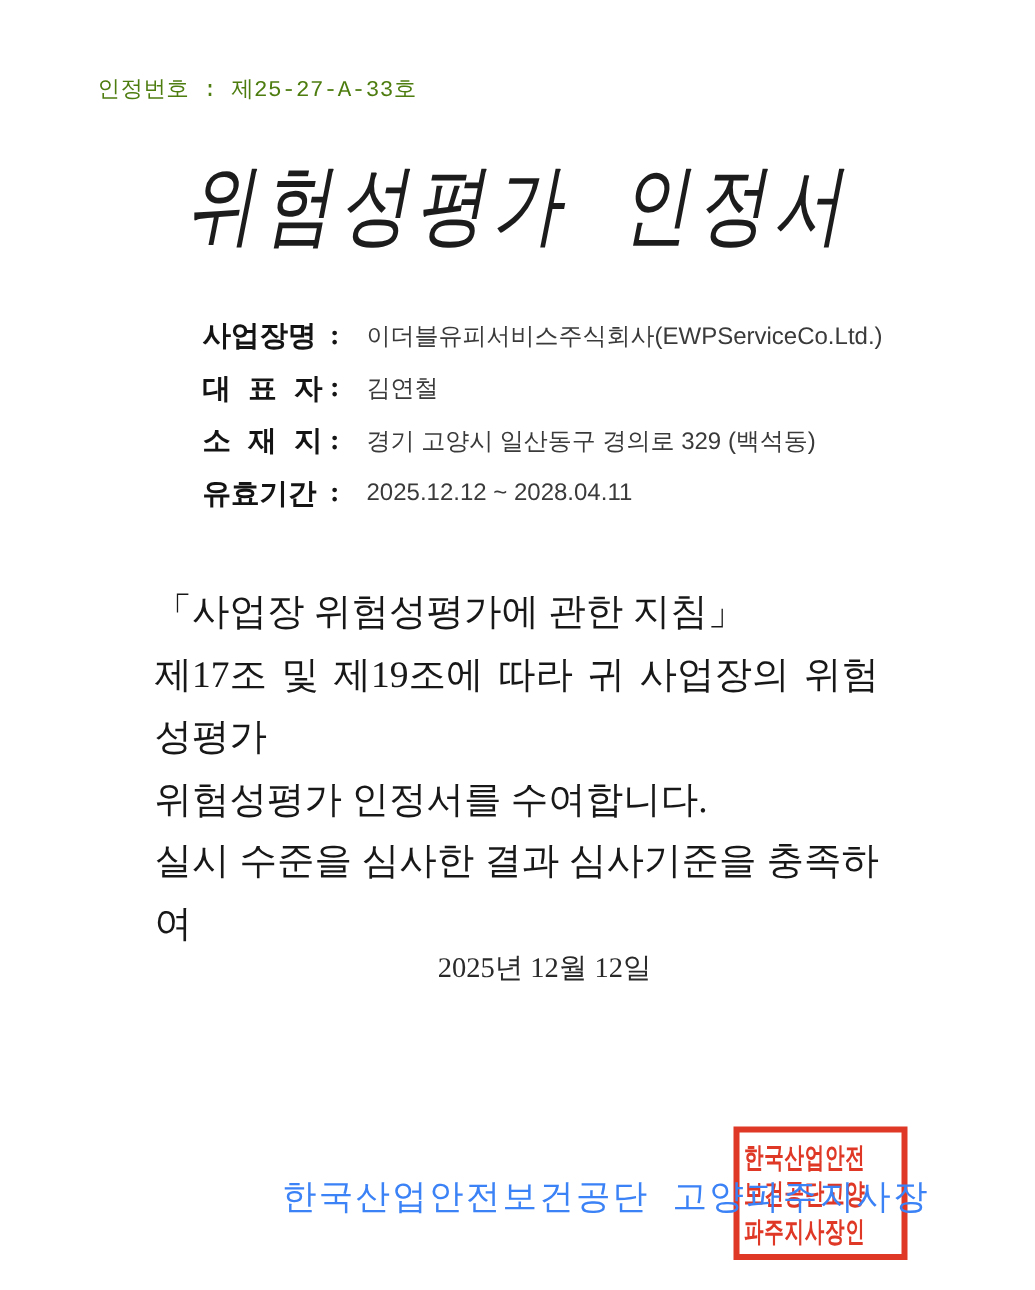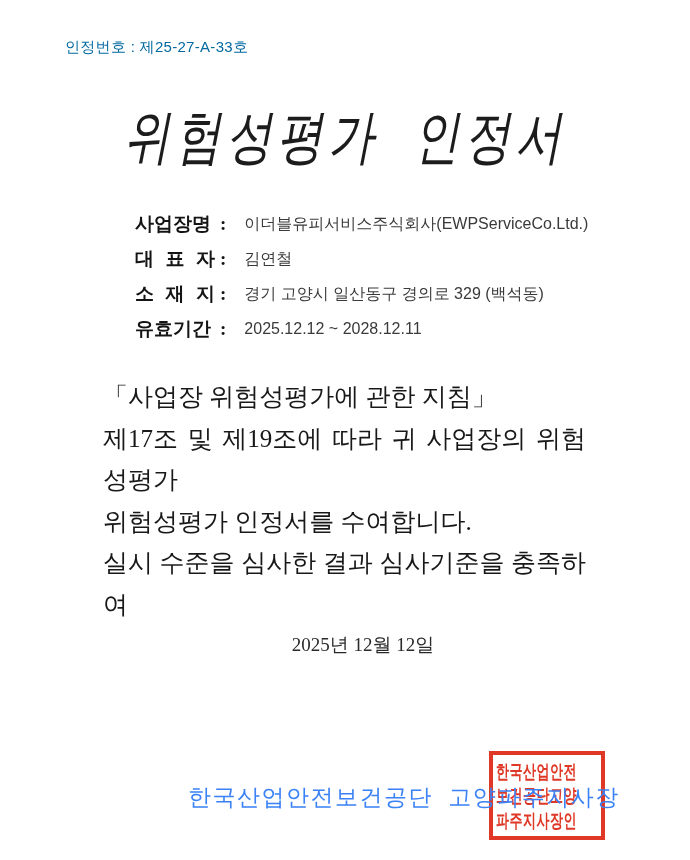--- a/index.html
+++ b/index.html
@@ -10,24 +10,24 @@
     height: 860px;
     background: #ffffff;
     overflow: hidden;
     font-family: "Liberation Serif", serif;
     color: #1b1b1b;
   }
 
   .cert-number {
     position: absolute;
     left: 65px;
-    top: 38px;
-    font-family: Liberation Sans, sans-serif;
+    top: 50px;
+    font-family: Liberation Mono, monospace;
     font-size: 15px;
-    color: #0369a1;
+    color: #4d7c0f;
     letter-spacing: 0.3px;
   }
 
   .title-wrap {
     position: absolute;
     left: 0;
     top: 98px;
     width: 100%;
     text-align: center;
     font-style: italic;
@@ -78,21 +78,21 @@
     font-family: "Liberation Sans", sans-serif;
     font-size: 16px;
     color: #3a3a3a;
     margin-left: 18px;
     white-space: nowrap;
   }
 
   .body-text {
     position: absolute;
     left: 103px;
-    top: 376px;
+    top: 388px;
     width: 483px;
     font-family: "Liberation Serif", serif;
     font-size: 25px;
     color: #181818;
   }
   .body-line {
     line-height: 41.5px;
     white-space: nowrap;
   }
   .body-line.justify {
@@ -179,21 +179,21 @@
       <span class="field-value">김연철</span>
     </div>
     <div class="field-row">
       <span class="field-label">소 재 지</span>
       <span class="field-colon">:</span>
       <span class="field-value">경기 고양시 일산동구 경의로 329 (백석동)</span>
     </div>
     <div class="field-row">
       <span class="field-label">유효기간</span>
       <span class="field-colon">:</span>
-      <span class="field-value">2025.12.12 ~ 2028.12.11</span>
+      <span class="field-value">2025.12.12 ~ 2028.04.11</span>
     </div>
   </div>
 
   <div class="body-text">
     <div class="body-line">「사업장 위험성평가에 관한 지침」</div>
     <div class="body-line justify">제17조 및 제19조에 따라 귀 사업장의 위험성평가</div>
     <div class="body-line">위험성평가 인정서를 수여합니다.</div>
     <div class="body-line justify">실시 수준을 심사한 결과 심사기준을 충족하여</div>
   </div>
 

